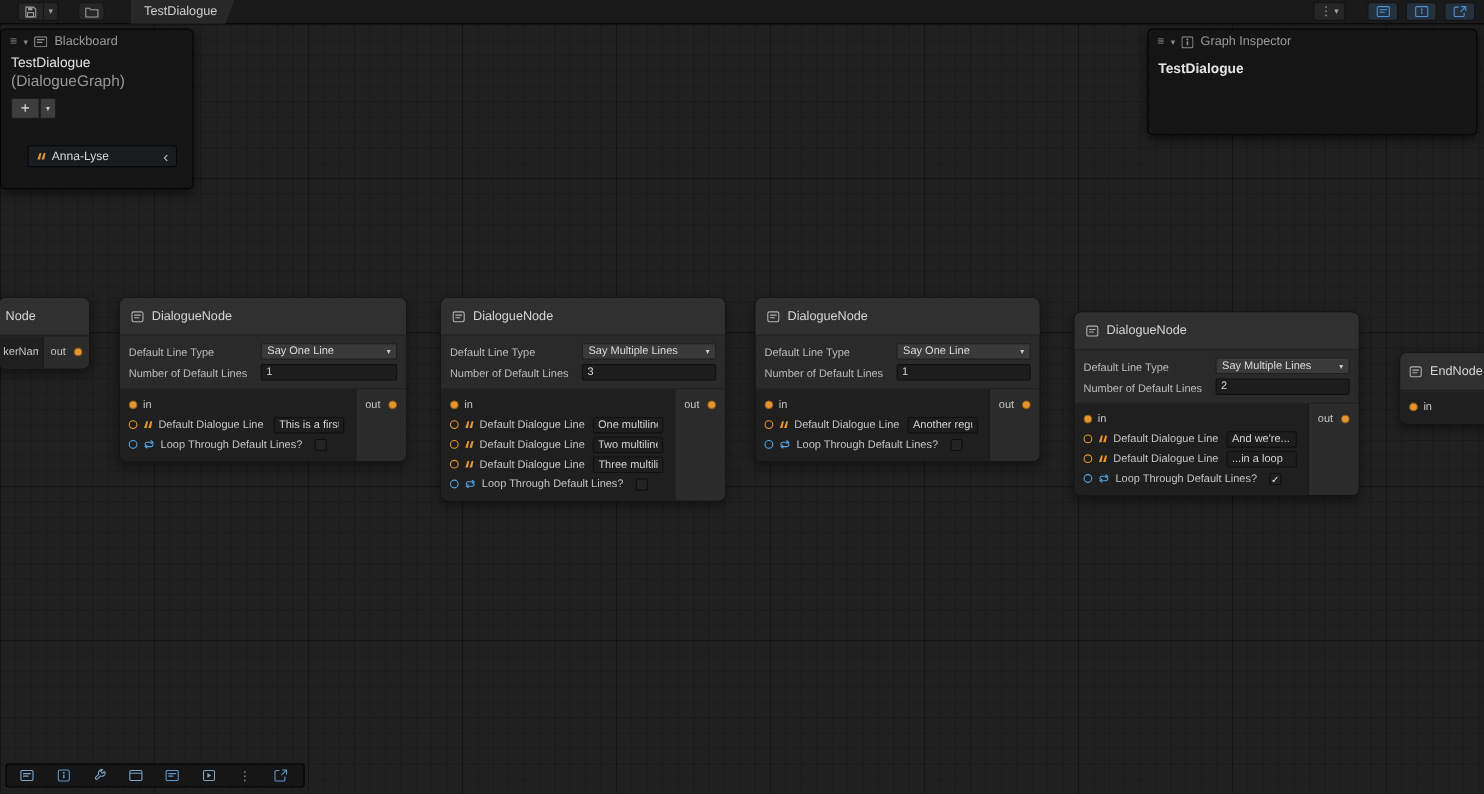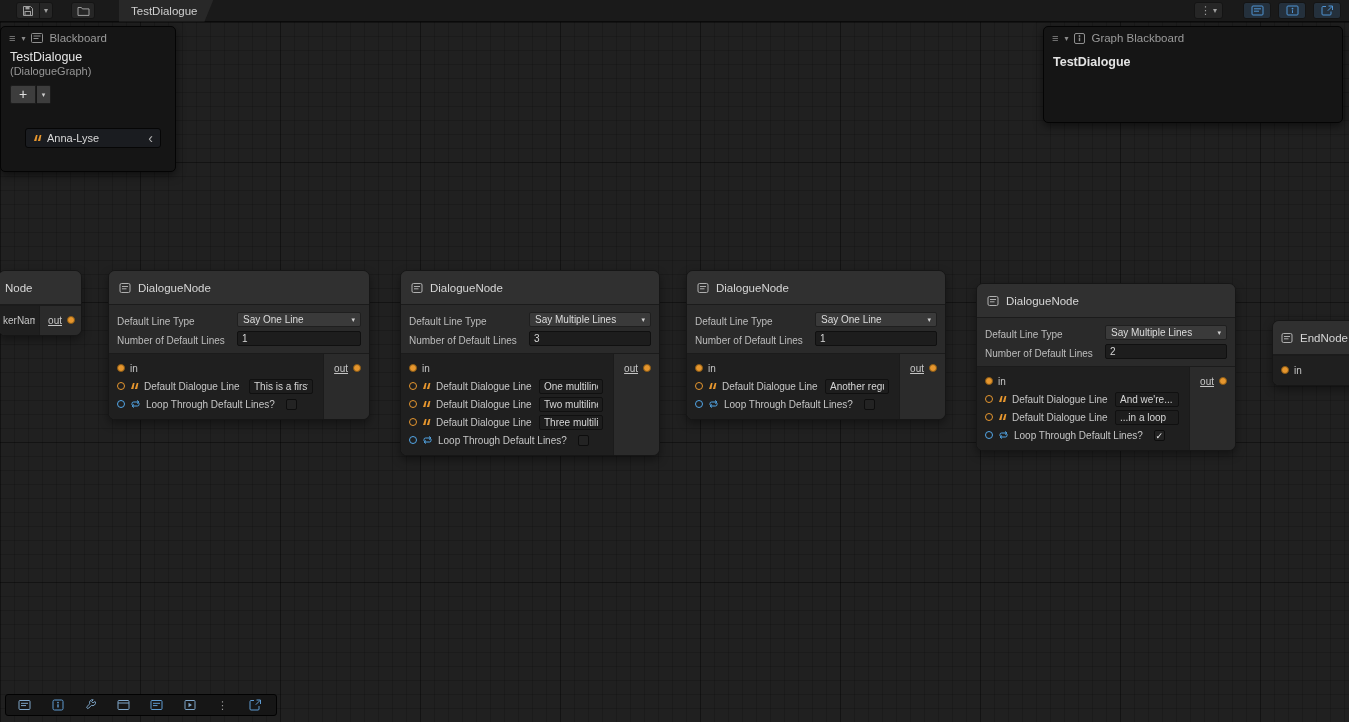--- a/index.html
+++ b/index.html
@@ -51,21 +51,21 @@
 
   
   .panel { position:absolute; z-index:6; background:#151515;
     border:1px solid #040404; border-radius:5px;
     box-shadow:0 3px 10px rgba(0,0,0,0.55); }
   .panel-header { display:flex; align-items:center; gap:6px; padding:5px 8px;
     color:#9b9b9b; font-size:11.5px; }
   .ph-glyph { font-size:11px; color:#8a8a8a; }
   .ph-caret { font-size:8px; color:#8a8a8a; }
   .bb-title { padding:1px 9px 0; color:#e4e4e4; font-size:12.5px; }
-  .bb-subtitle { padding:1px 9px 0; color:#979797; font-size:11px; }
+  .bb-subtitle { padding:1px 9px 0; color:#979797; font-size:14px; }
   .bb-addrow { display:flex; gap:1px; padding:8px 9px 0; }
   .bb-add { width:26px; height:19px; background:#3d3d3d; border:1px solid #1c1c1c;
     border-radius:2px 0 0 2px; color:#e0e0e0; font-size:14px; line-height:15px;
     cursor:pointer; }
   .bb-add-caret { width:14px; height:19px; background:#3d3d3d; border:1px solid #1c1c1c;
     border-left:none; border-radius:0 2px 2px 0; color:#cfcfcf; font-size:7px;
     cursor:pointer; }
   .bb-pill { margin:24px 9px 0 24px; width:136px; height:20px;
     display:flex; align-items:center; gap:5px; padding:0 7px;
     background:#1a1c20; border:1px solid #060606; border-radius:3px; cursor:pointer; }
@@ -95,21 +95,21 @@
     font-family:"Liberation Sans", sans-serif; outline:none; }
   .fld-wide { flex:1; min-width:0; }
   .fld-small { width:64px; margin-left:auto; margin-right:2px; flex:none; }
   .node-ports { display:flex; align-items:stretch; border-top:1px solid #1b1b1b;
     border-radius:0 0 6px 6px; overflow:hidden; }
   .ports-in { flex:1; min-width:0; background:#1f1f1f; padding:5px 0 6px; }
   .ports-out { width:46px; flex:none; background:#2b2b2b;
     border-left:1px solid #1b1b1b; padding:5px 0 6px; }
   .port-row { height:18px; display:flex; align-items:center; gap:5px;
     padding:0 8px; font-size:10px; color:#c6c6c6; white-space:nowrap; }
-  .ports-out .port-row { justify-content:flex-end;text-decoration:underline; }
+  .ports-out .port-row { justify-content:space-between; }
   .port-label { overflow:hidden; }
   .port { width:8px; height:8px; border-radius:50%; flex:none; cursor:crosshair; }
   .p-orange-filled { background:#e6962e; border:1px solid #8a5a15; }
   .p-orange-hollow { background:transparent; border:1.5px solid #e6962e; }
   .p-blue-hollow { background:transparent; border:1.5px solid #53a7e8; }
   .checkbox { width:11px; height:11px; flex:none; margin-left:6px;
     background:#232323; border:1px solid #0d0d0d; border-radius:2px;
     color:#ececec; font-size:9px; line-height:10px; text-align:center; cursor:pointer; }
   .icon-span { display:inline-flex; align-items:center; flex:none; }
 
@@ -234,21 +234,21 @@
     <div class="panel-header">
       <span class="ph-glyph">≡</span>
       <span class="ph-caret">▾</span>
       <span class="icon-span">
         <svg width="11" height="11" viewBox="0 0 11 11">
             <rect x="0.5" y="0.5" width="10" height="10" rx="1.5" fill="none" stroke="#8f8f8f"></rect>
             <circle cx="5.5" cy="3" r="0.9" fill="#8f8f8f"></circle>
             <line x1="5.5" y1="4.6" x2="5.5" y2="8.2" stroke="#8f8f8f" stroke-width="1.4"></line>
           </svg>
       </span>
-      <span>Graph Blackboard</span>
+      <span>Graph Inspector</span>
     </div>
     <div class="gi-title">TestDialogue</div>
   </div>
 
   <div class="node small" style="left:-2px; top:270px; width:84px;">
     <div class="node-title">
       <span>Node</span>
     </div>
     <div class="node-ports">
       <div class="ports-in" style="padding:5px 0 6px;">

